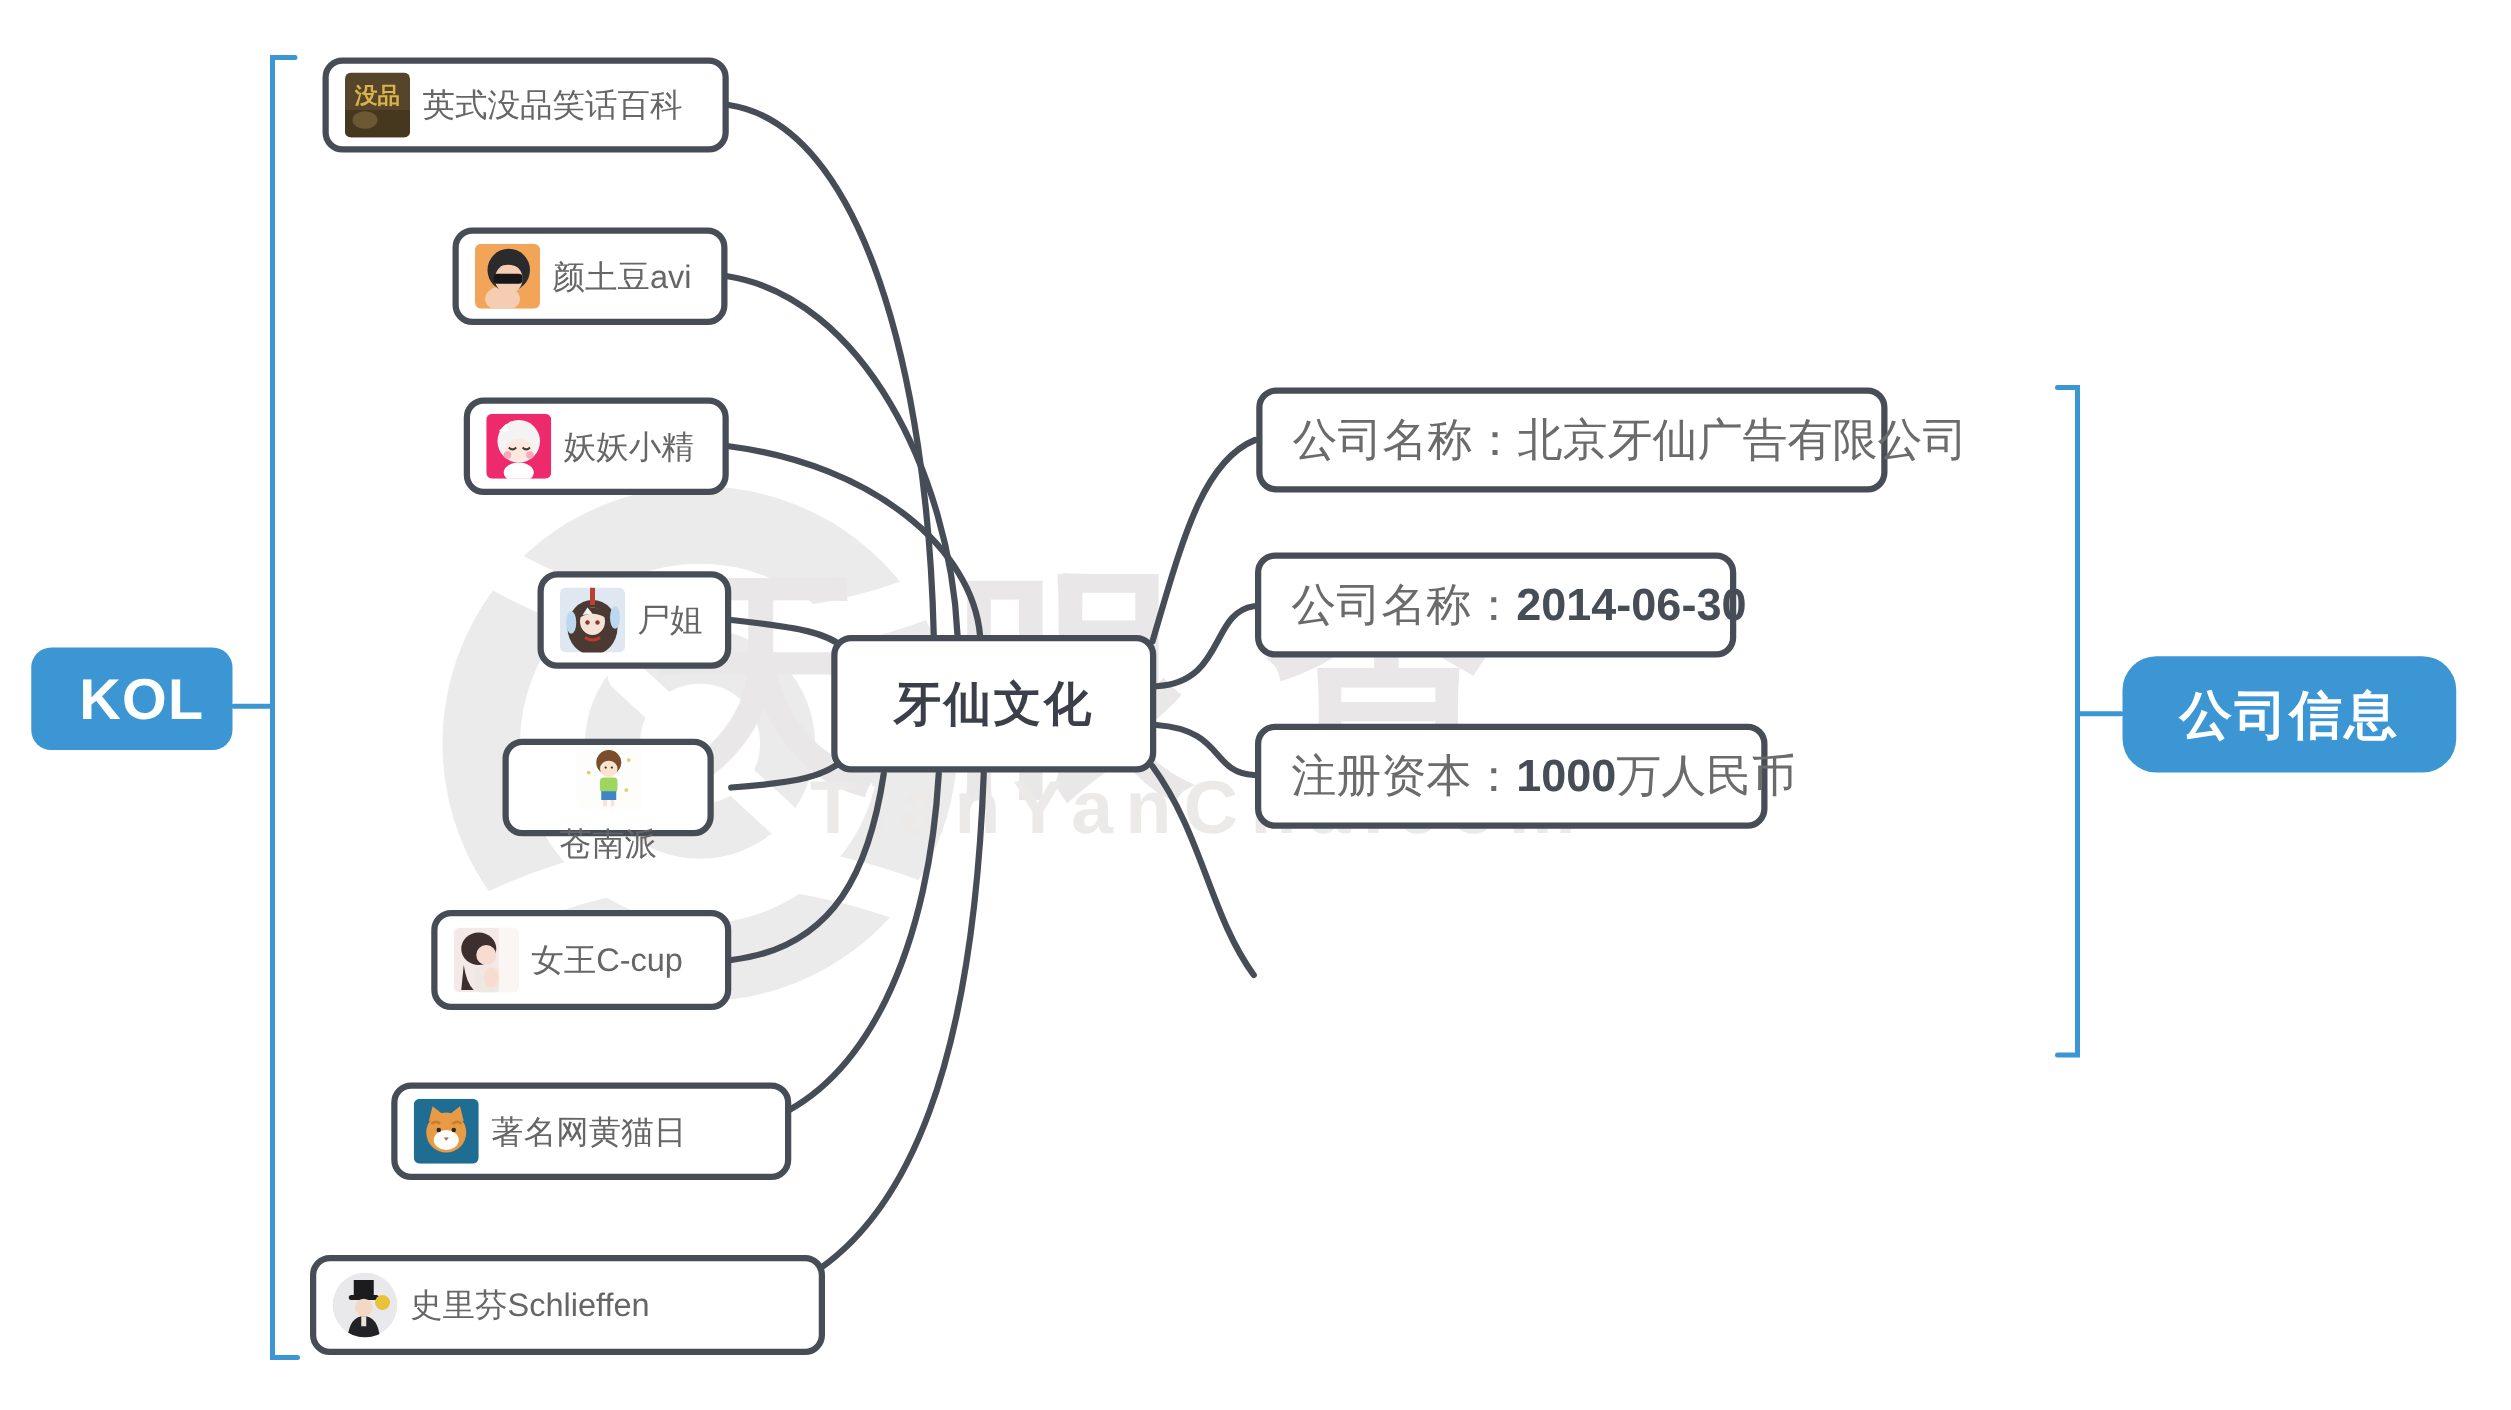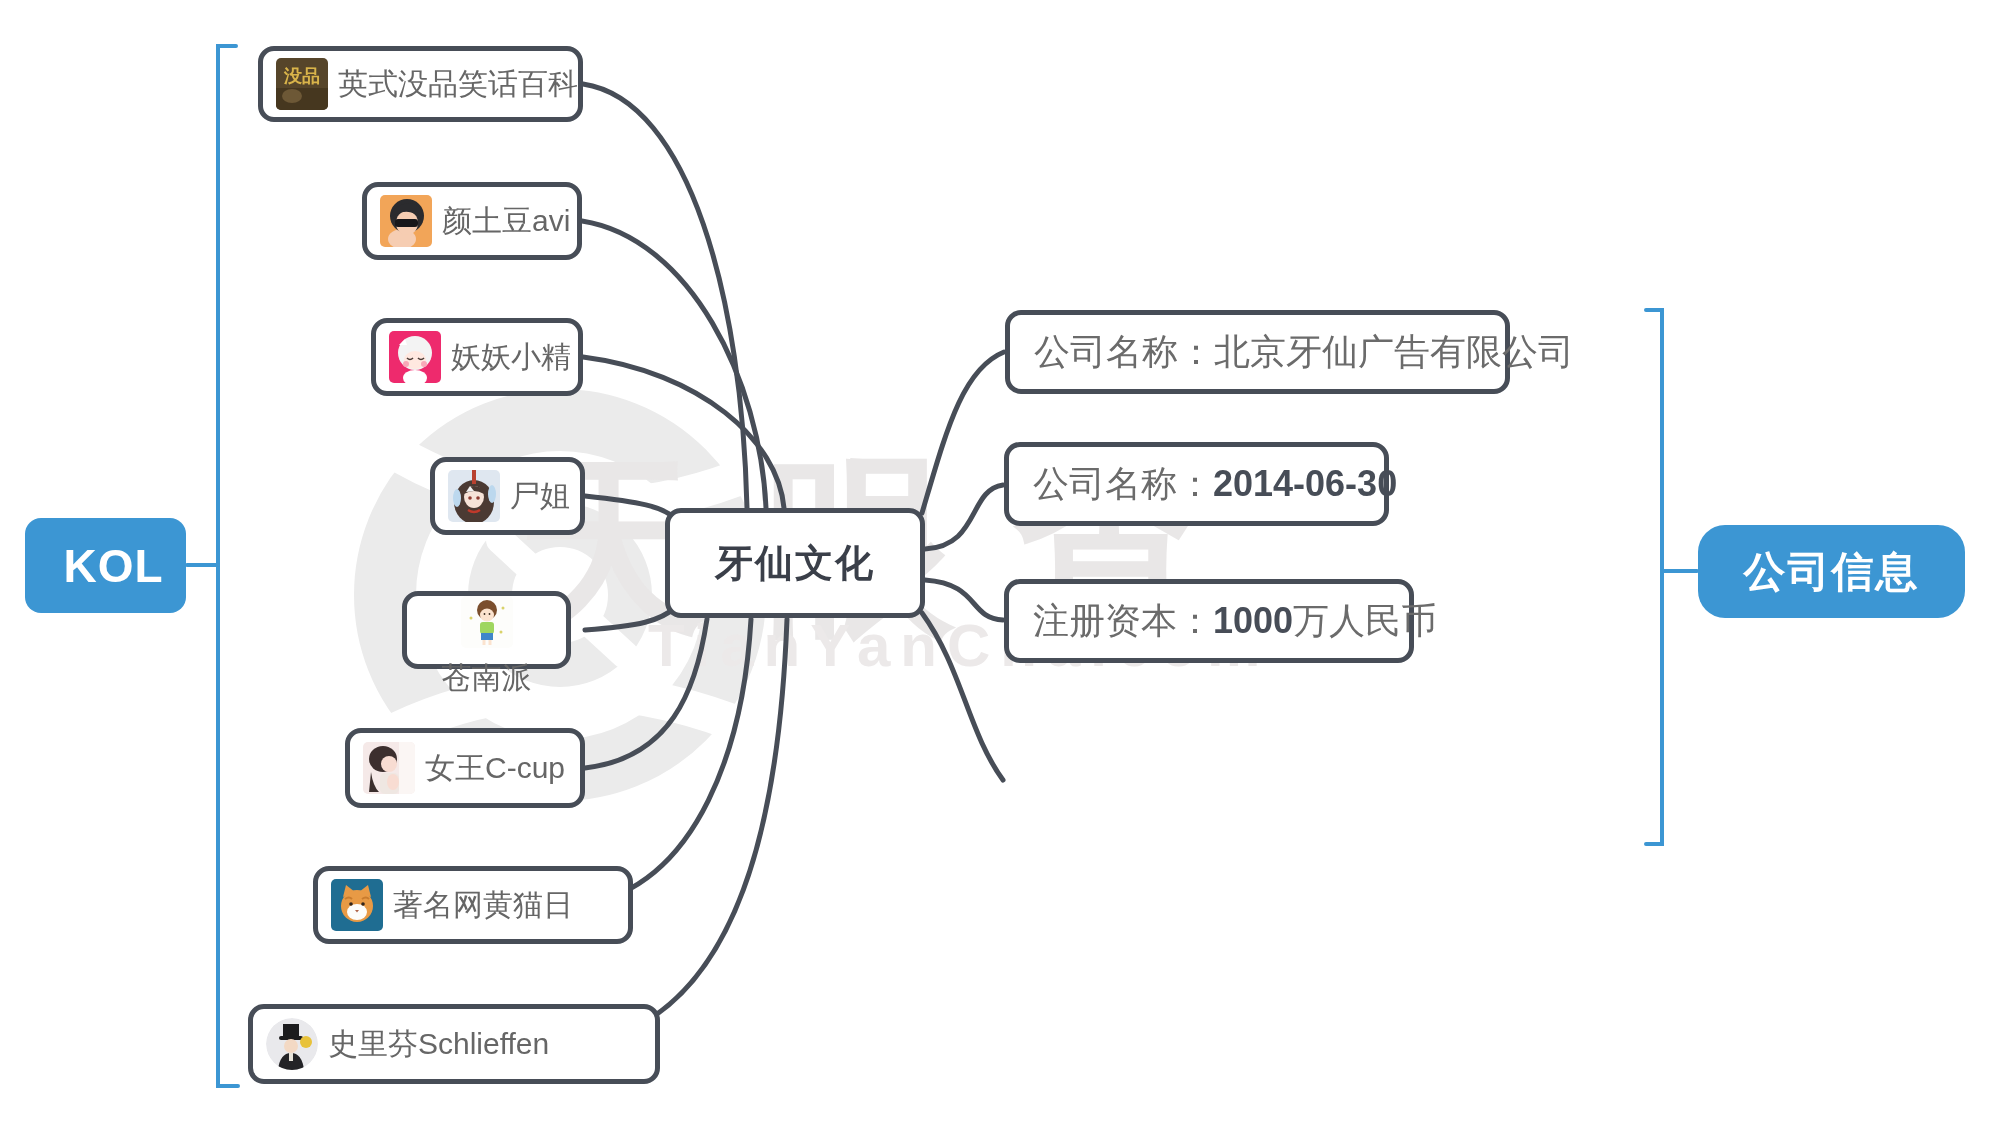--- a/index.html
+++ b/index.html
@@ -22,21 +22,21 @@
     letter-spacing:10px; white-space:nowrap; line-height:1;
   }
 
   
   .node {
     position:absolute; box-sizing:border-box; background:#ffffff;
     border:5px solid #474d57; border-radius:16px;
     display:flex; align-items:center;
   }
   .kol-node { gap:10px; padding:0 13px; }
-  .kol-label { font-size:30px; font-weight:500; color:#666666; white-space:nowrap; }
+  .kol-label { font-size:26px; font-weight:500; color:#666666; white-space:nowrap; }
   .avatar { width:52px; height:52px; flex:0 0 auto; border-radius:5px; overflow:hidden; display:block; }
   .avatar.round { border-radius:50%; }
 
   .center-node { justify-content:center; }
   .center-label { font-size:38px; font-weight:bold; color:#3a3f49; letter-spacing:2px; }
 
   .info-node { flex-direction:column; justify-content:center; align-items:flex-start; padding:0 24px; }
   .info-line { font-size:36px; color:#6b6b6b; white-space:nowrap; line-height:46px; }
   .info-line .val-strong { font-weight:bold; color:#474d57; }
   .indent2 { padding-left:84px; }
@@ -82,21 +82,21 @@
       <path d="M922,613 C962,668 968,732 1003,780"></path>
     </g>
     <g fill="none" stroke="#3c96d3" stroke-width="4" stroke-linecap="round">
       <path d="M236,46 L218,46 L218,1086 L238,1086"></path>
       <path d="M187,565 L218,565"></path>
       <path d="M1646,310 L1662,310 L1662,844 L1646,844"></path>
       <path d="M1663,571 L1697,571"></path>
     </g>
   </svg>
 
-  <div class="group-badge" style="left:25px; top:518px; width:161px; height:95px;padding-left:16px;">
+  <div class="group-badge" style="left:25px; top:518px; width:161px; height:82px;padding-left:16px;">
     <span class="kol-badge-label">KOL</span>
   </div>
 
   <div class="node kol-node" style="left:258px; top:46px; width:325px; height:76px;">
     <svg class="avatar" viewBox="0 0 52 52">
       <rect width="52" height="52" fill="#56452a"></rect>
       <rect y="30" width="52" height="22" fill="#46371f"></rect>
       <ellipse cx="16" cy="38" rx="10" ry="7" fill="#6d5836"></ellipse>
       <text x="26" y="24" text-anchor="middle" font-size="18" font-weight="bold" fill="#d9b44a">没品</text>
     </svg>

